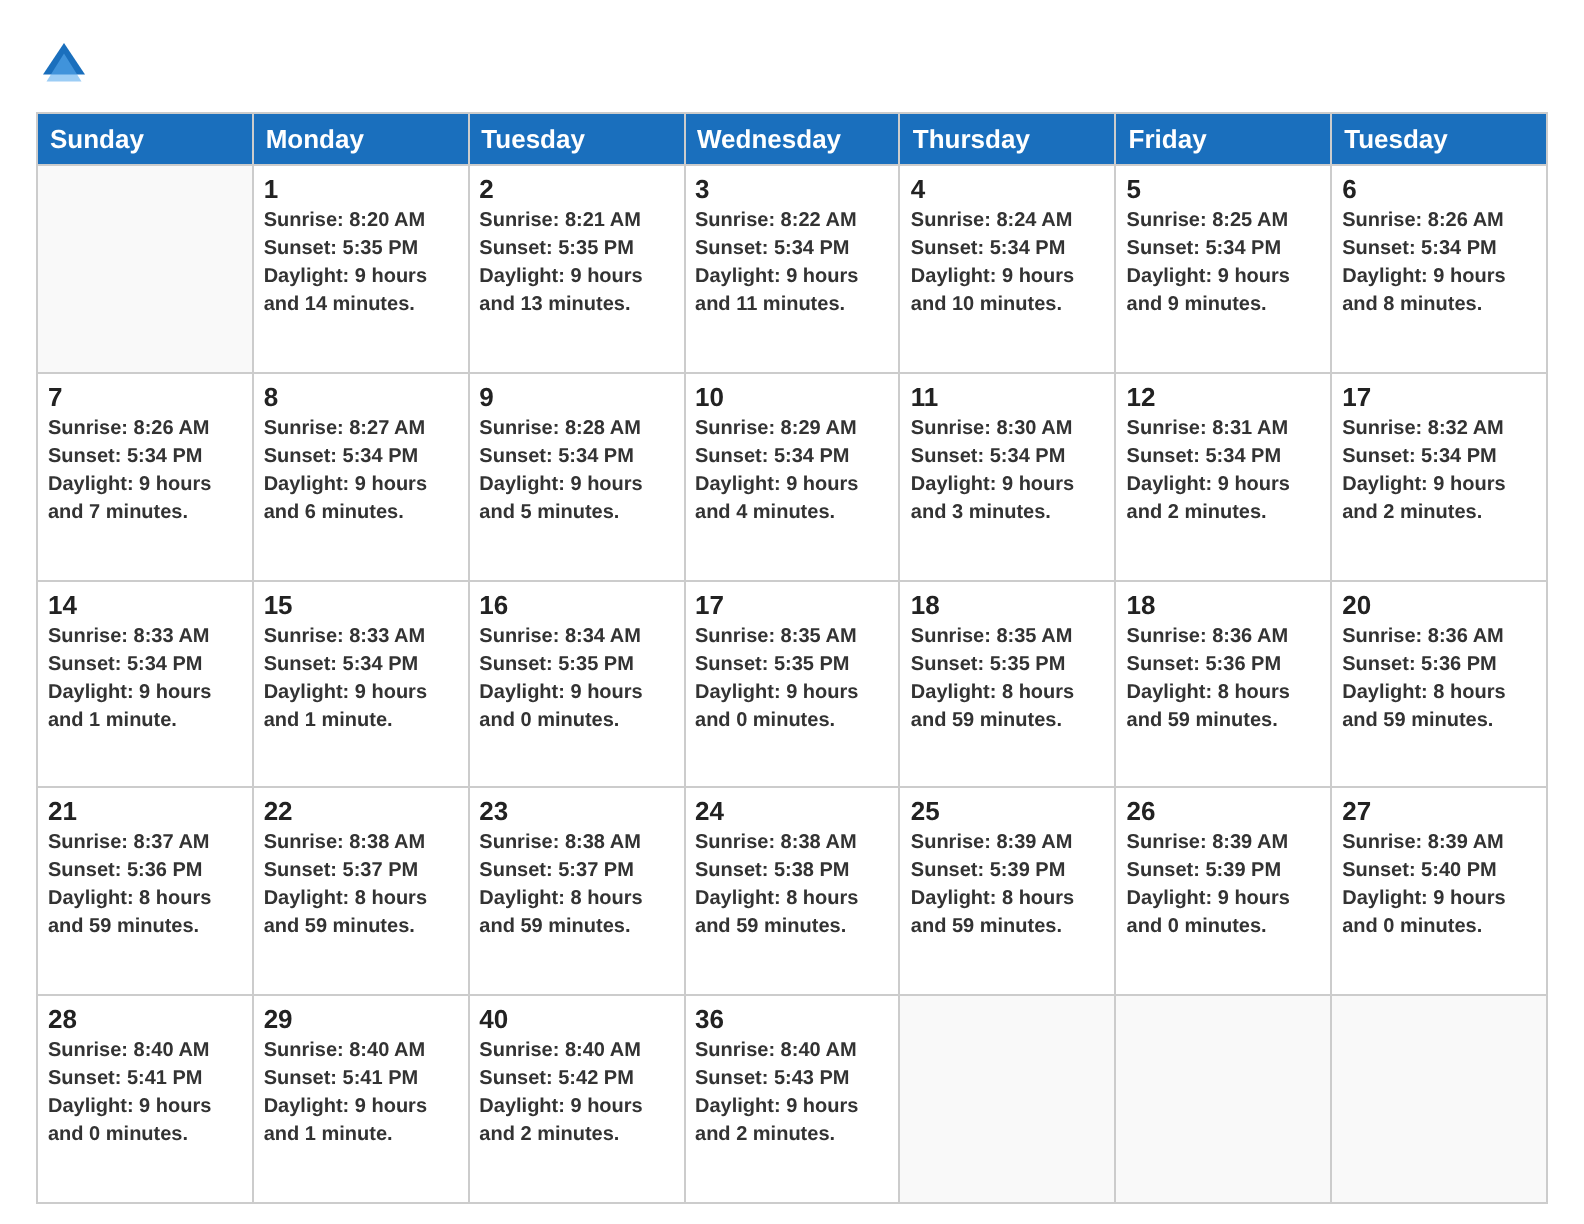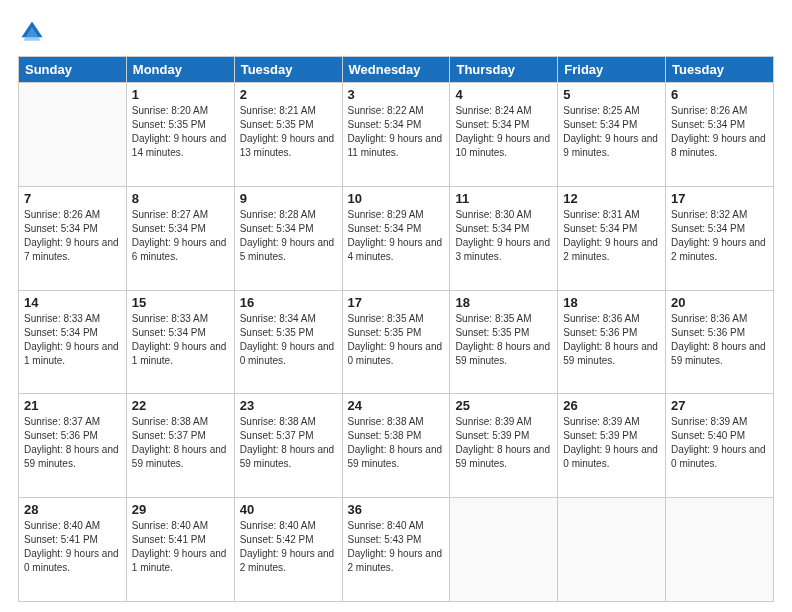--- a/index.html
+++ b/index.html
@@ -72,20 +72,21 @@
     .day-number {
       font-size: 13px;
       font-weight: bold;
       display: block;
       margin-bottom: 2px;
     }
     .day-info {
       font-size: 10px;
       color: #333;
       line-height: 1.4;
+      font-weight: bold;
     }
     .empty-cell {
       background: #f9f9f9;
     }
   </style>
 </head>
 <body>
 
 <div class="page">
   <div class="header">

